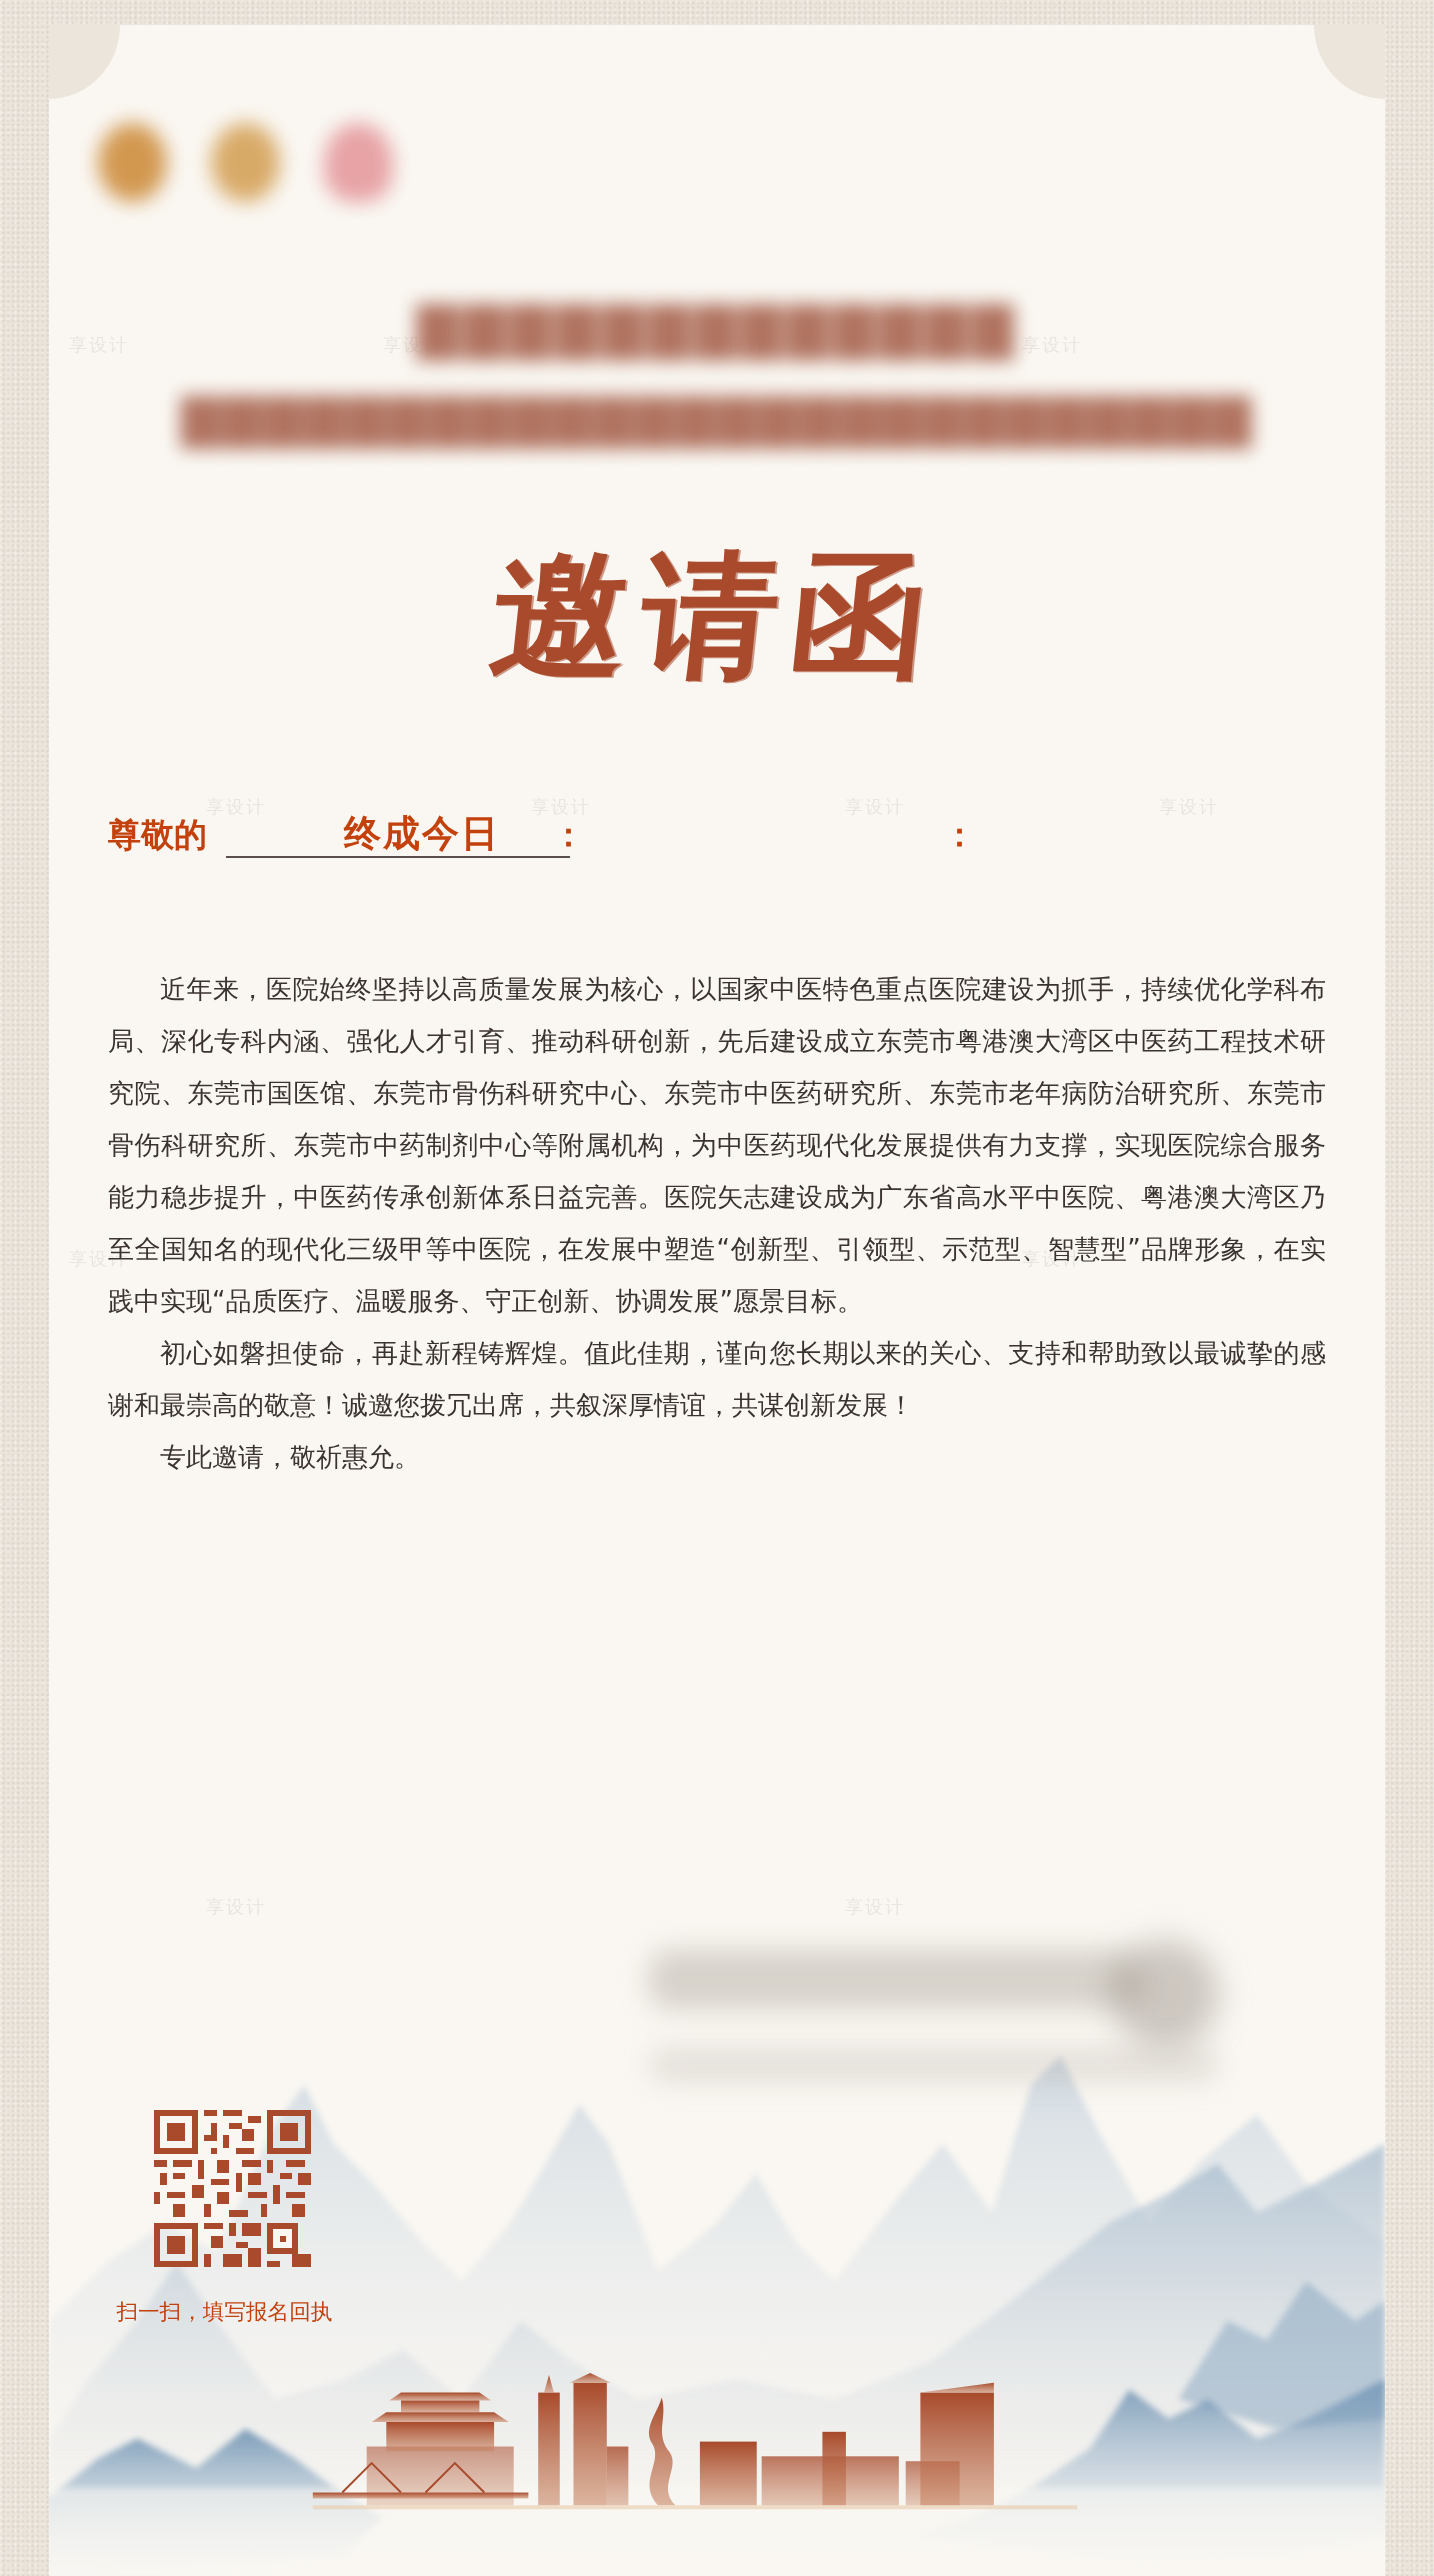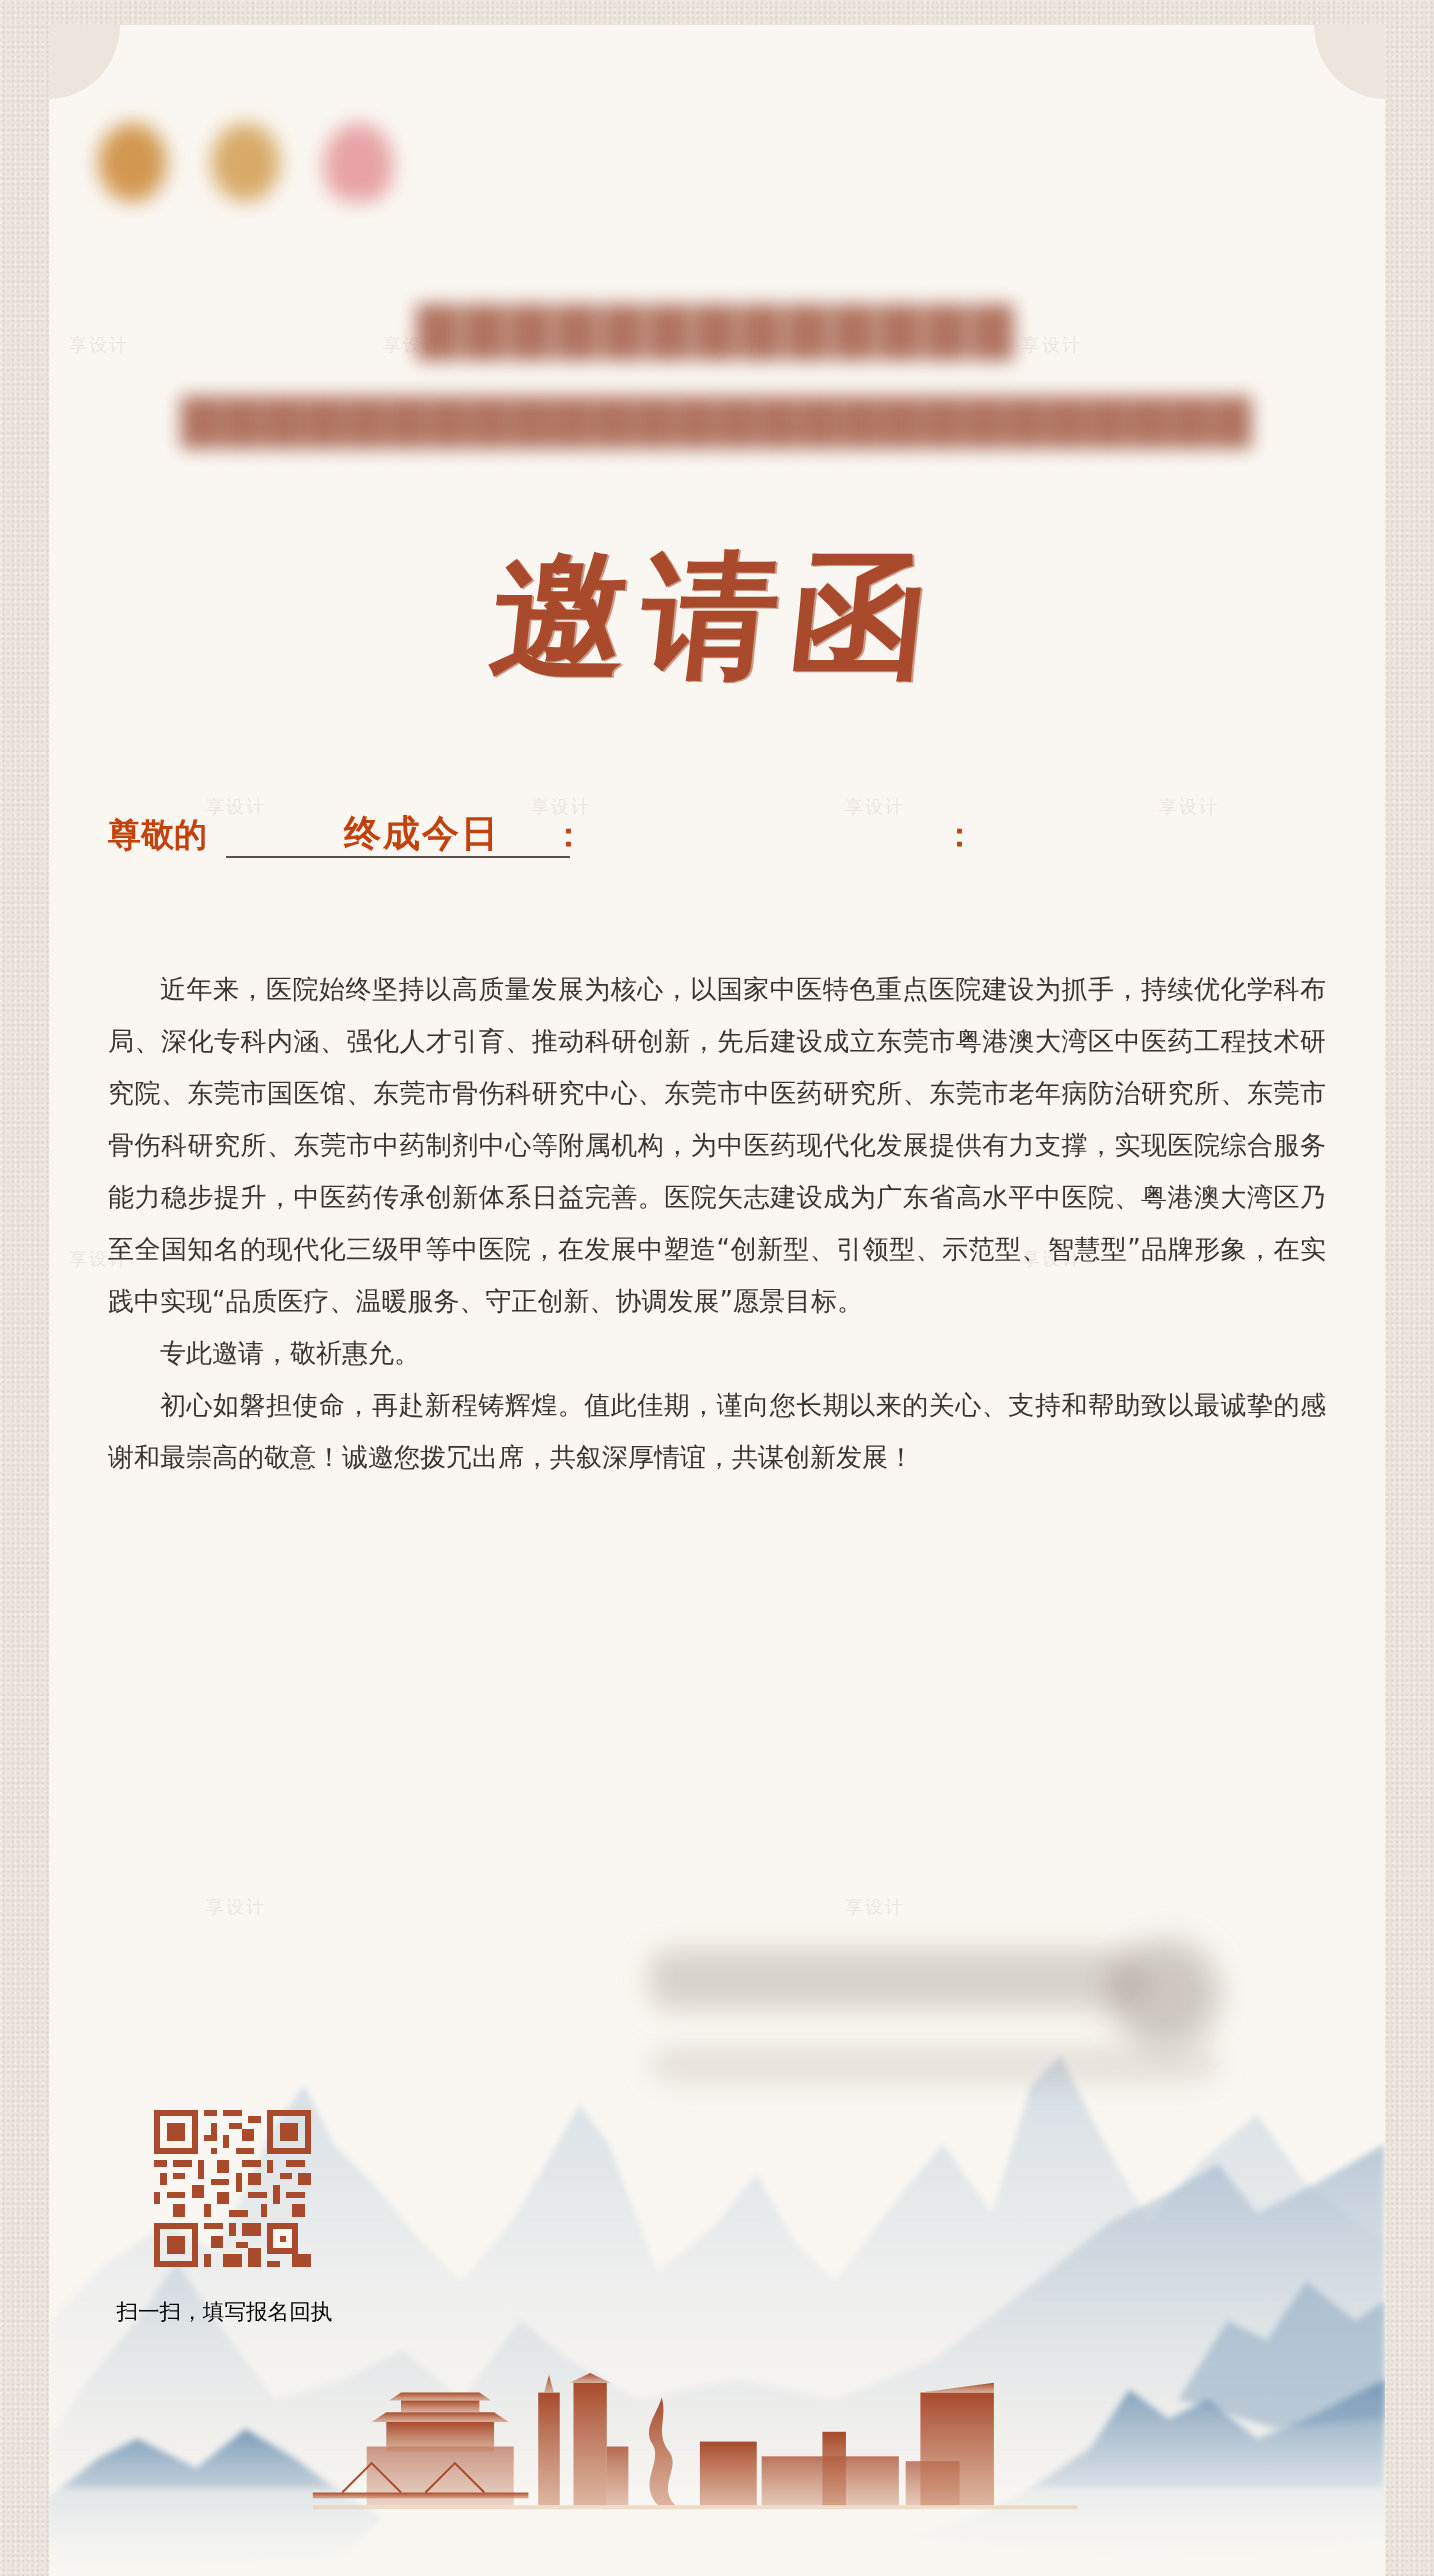--- a/index.html
+++ b/index.html
@@ -91,21 +91,21 @@
   .sig-line1 { position: absolute; left: 9.8px; top: 9.8px; width: 491px; height: 59px; background: rgba(150,140,130,0.35); filter: blur(13.8px); border-radius: 19.6px; }
   .sig-line2 { position: absolute; left: 9.8px; top: 108px; width: 570px; height: 34px; background: rgba(150,140,130,0.22); filter: blur(13.8px); border-radius: 19.6px; }
   .sig-seal { position: absolute; left: 472px; top: 0; width: 108px; height: 108px; background: rgba(120,110,100,0.35); filter: blur(15.7px); border-radius: 50%; }
 
   
   .mountains { position: absolute; left: 0; right: 0; bottom: 0; height: 550px; z-index: 2; }
 
   
   .qr-block { position: absolute; left: 138px; top: 2110px; z-index: 5; text-align: center; }
   .qr { width: 157px; height: 157px; display: block; margin-left: 15.7px; }
-  .qr-caption { margin-top: 29.5px; font-size: 21.6px; color: #000000; white-space: nowrap; margin-left: -21.6px; }
+  .qr-caption { margin-top: 29.5px; font-size: 21.6px; color: #c2410c; white-space: nowrap; margin-left: -21.6px; }
 
   
   .skyline { position: absolute; left: 312px; top: 2373px; width: 766px; height: 147px; z-index: 5; }
 </style>
 </head>
 <body>
 
 <div class="outer-frame"></div>
 <div class="paper">
 
@@ -171,22 +171,22 @@
 <div class="salutation">
   <span class="lead">尊敬的</span>
   <span class="underline"></span>
   <span class="name">终成今日</span>
   <span class="colon1">：</span>
   <span class="colon2">：</span>
 </div>
 
 <div class="letter-body">
   <p>近年来，医院始终坚持以高质量发展为核心，以国家中医特色重点医院建设为抓手，持续优化学科布局、深化专科内涵、强化人才引育、推动科研创新，先后建设成立东莞市粤港澳大湾区中医药工程技术研究院、东莞市国医馆、东莞市骨伤科研究中心、东莞市中医药研究所、东莞市老年病防治研究所、东莞市骨伤科研究所、东莞市中药制剂中心等附属机构，为中医药现代化发展提供有力支撑，实现医院综合服务能力稳步提升，中医药传承创新体系日益完善。医院矢志建设成为广东省高水平中医院、粤港澳大湾区乃至全国知名的现代化三级甲等中医院，在发展中塑造“创新型、引领型、示范型、智慧型”品牌形象，在实践中实现“品质医疗、温暖服务、守正创新、协调发展”愿景目标。</p>
+  <p>初心如磐担使命，再赴新程铸辉煌。值此佳期，谨向您长期以来的关心、支持和帮助致以最诚挚的感谢和最崇高的敬意！诚邀您拨冗出席，共叙深厚情谊，共谋创新发展！</p>
   <p>专此邀请，敬祈惠允。</p>
-  <p>初心如磐担使命，再赴新程铸辉煌。值此佳期，谨向您长期以来的关心、支持和帮助致以最诚挚的感谢和最崇高的敬意！诚邀您拨冗出席，共叙深厚情谊，共谋创新发展！</p>
 </div>
 
 <div class="signature">
   <div class="sig-line1"></div>
   <div class="sig-seal"></div>
   <div class="sig-line2"></div>
 </div>
 
 <div class="qr-block">
   <svg class="qr" viewBox="0 0 25 25" shape-rendering="crispEdges">

